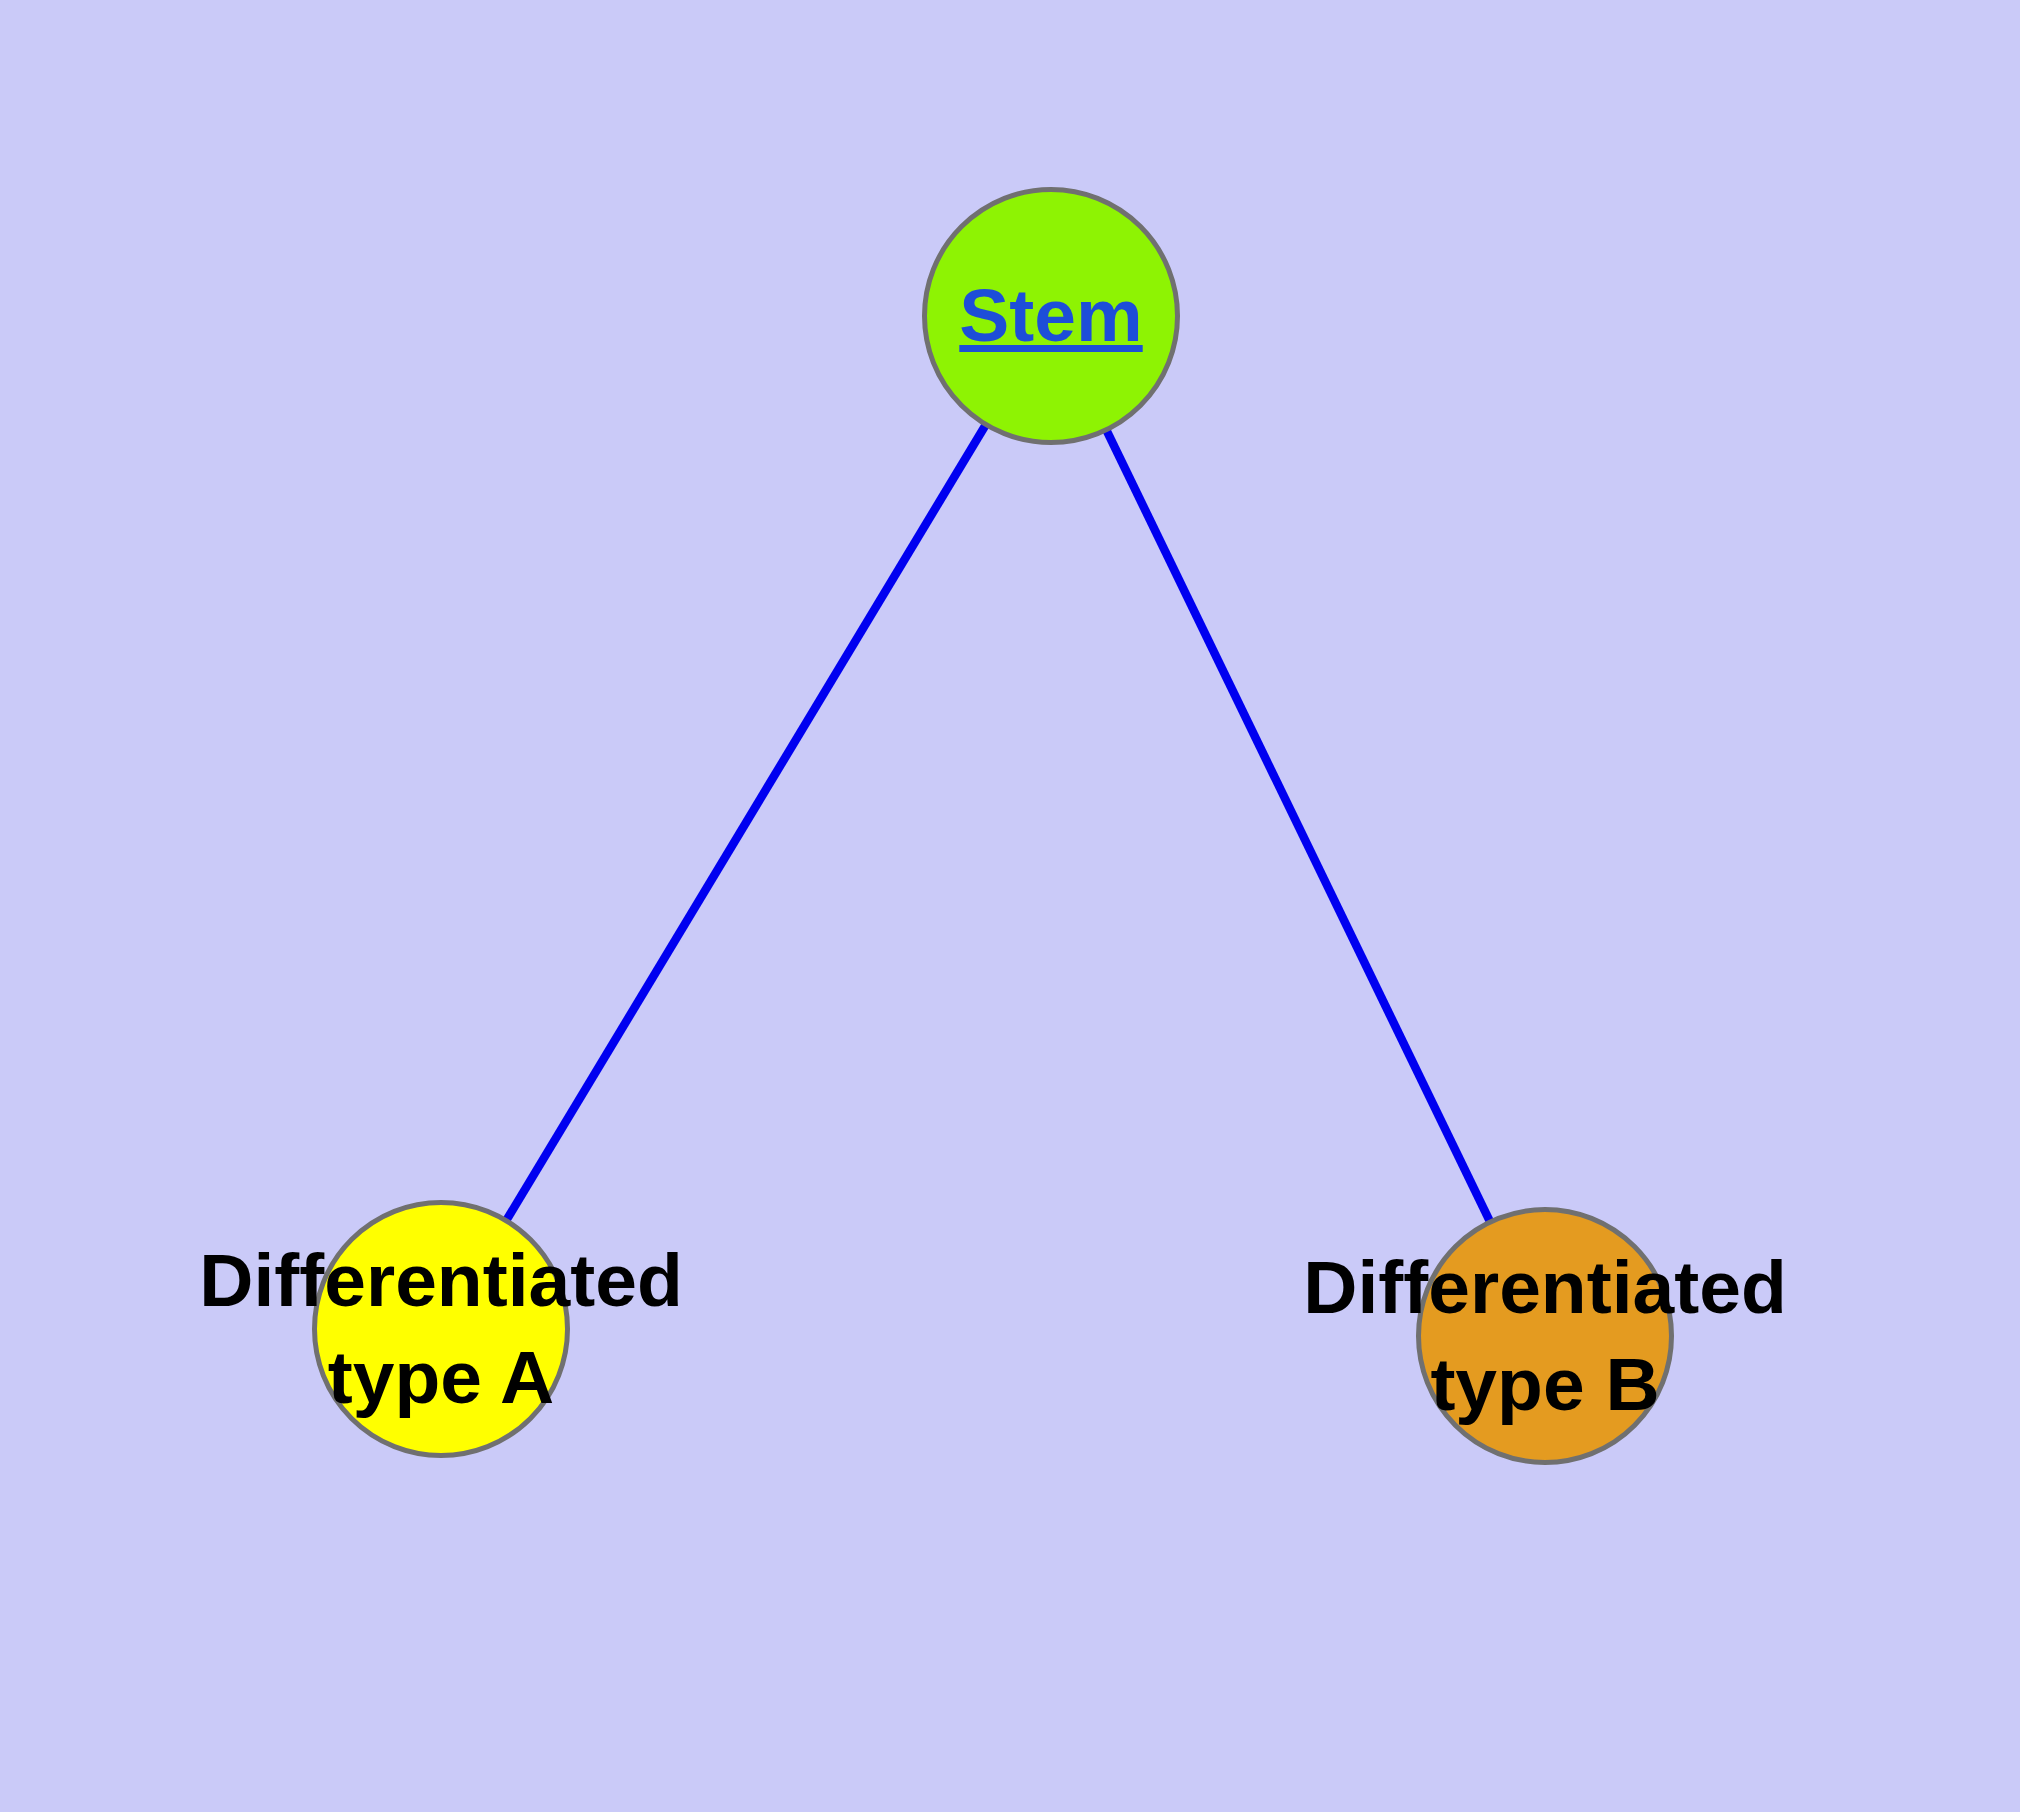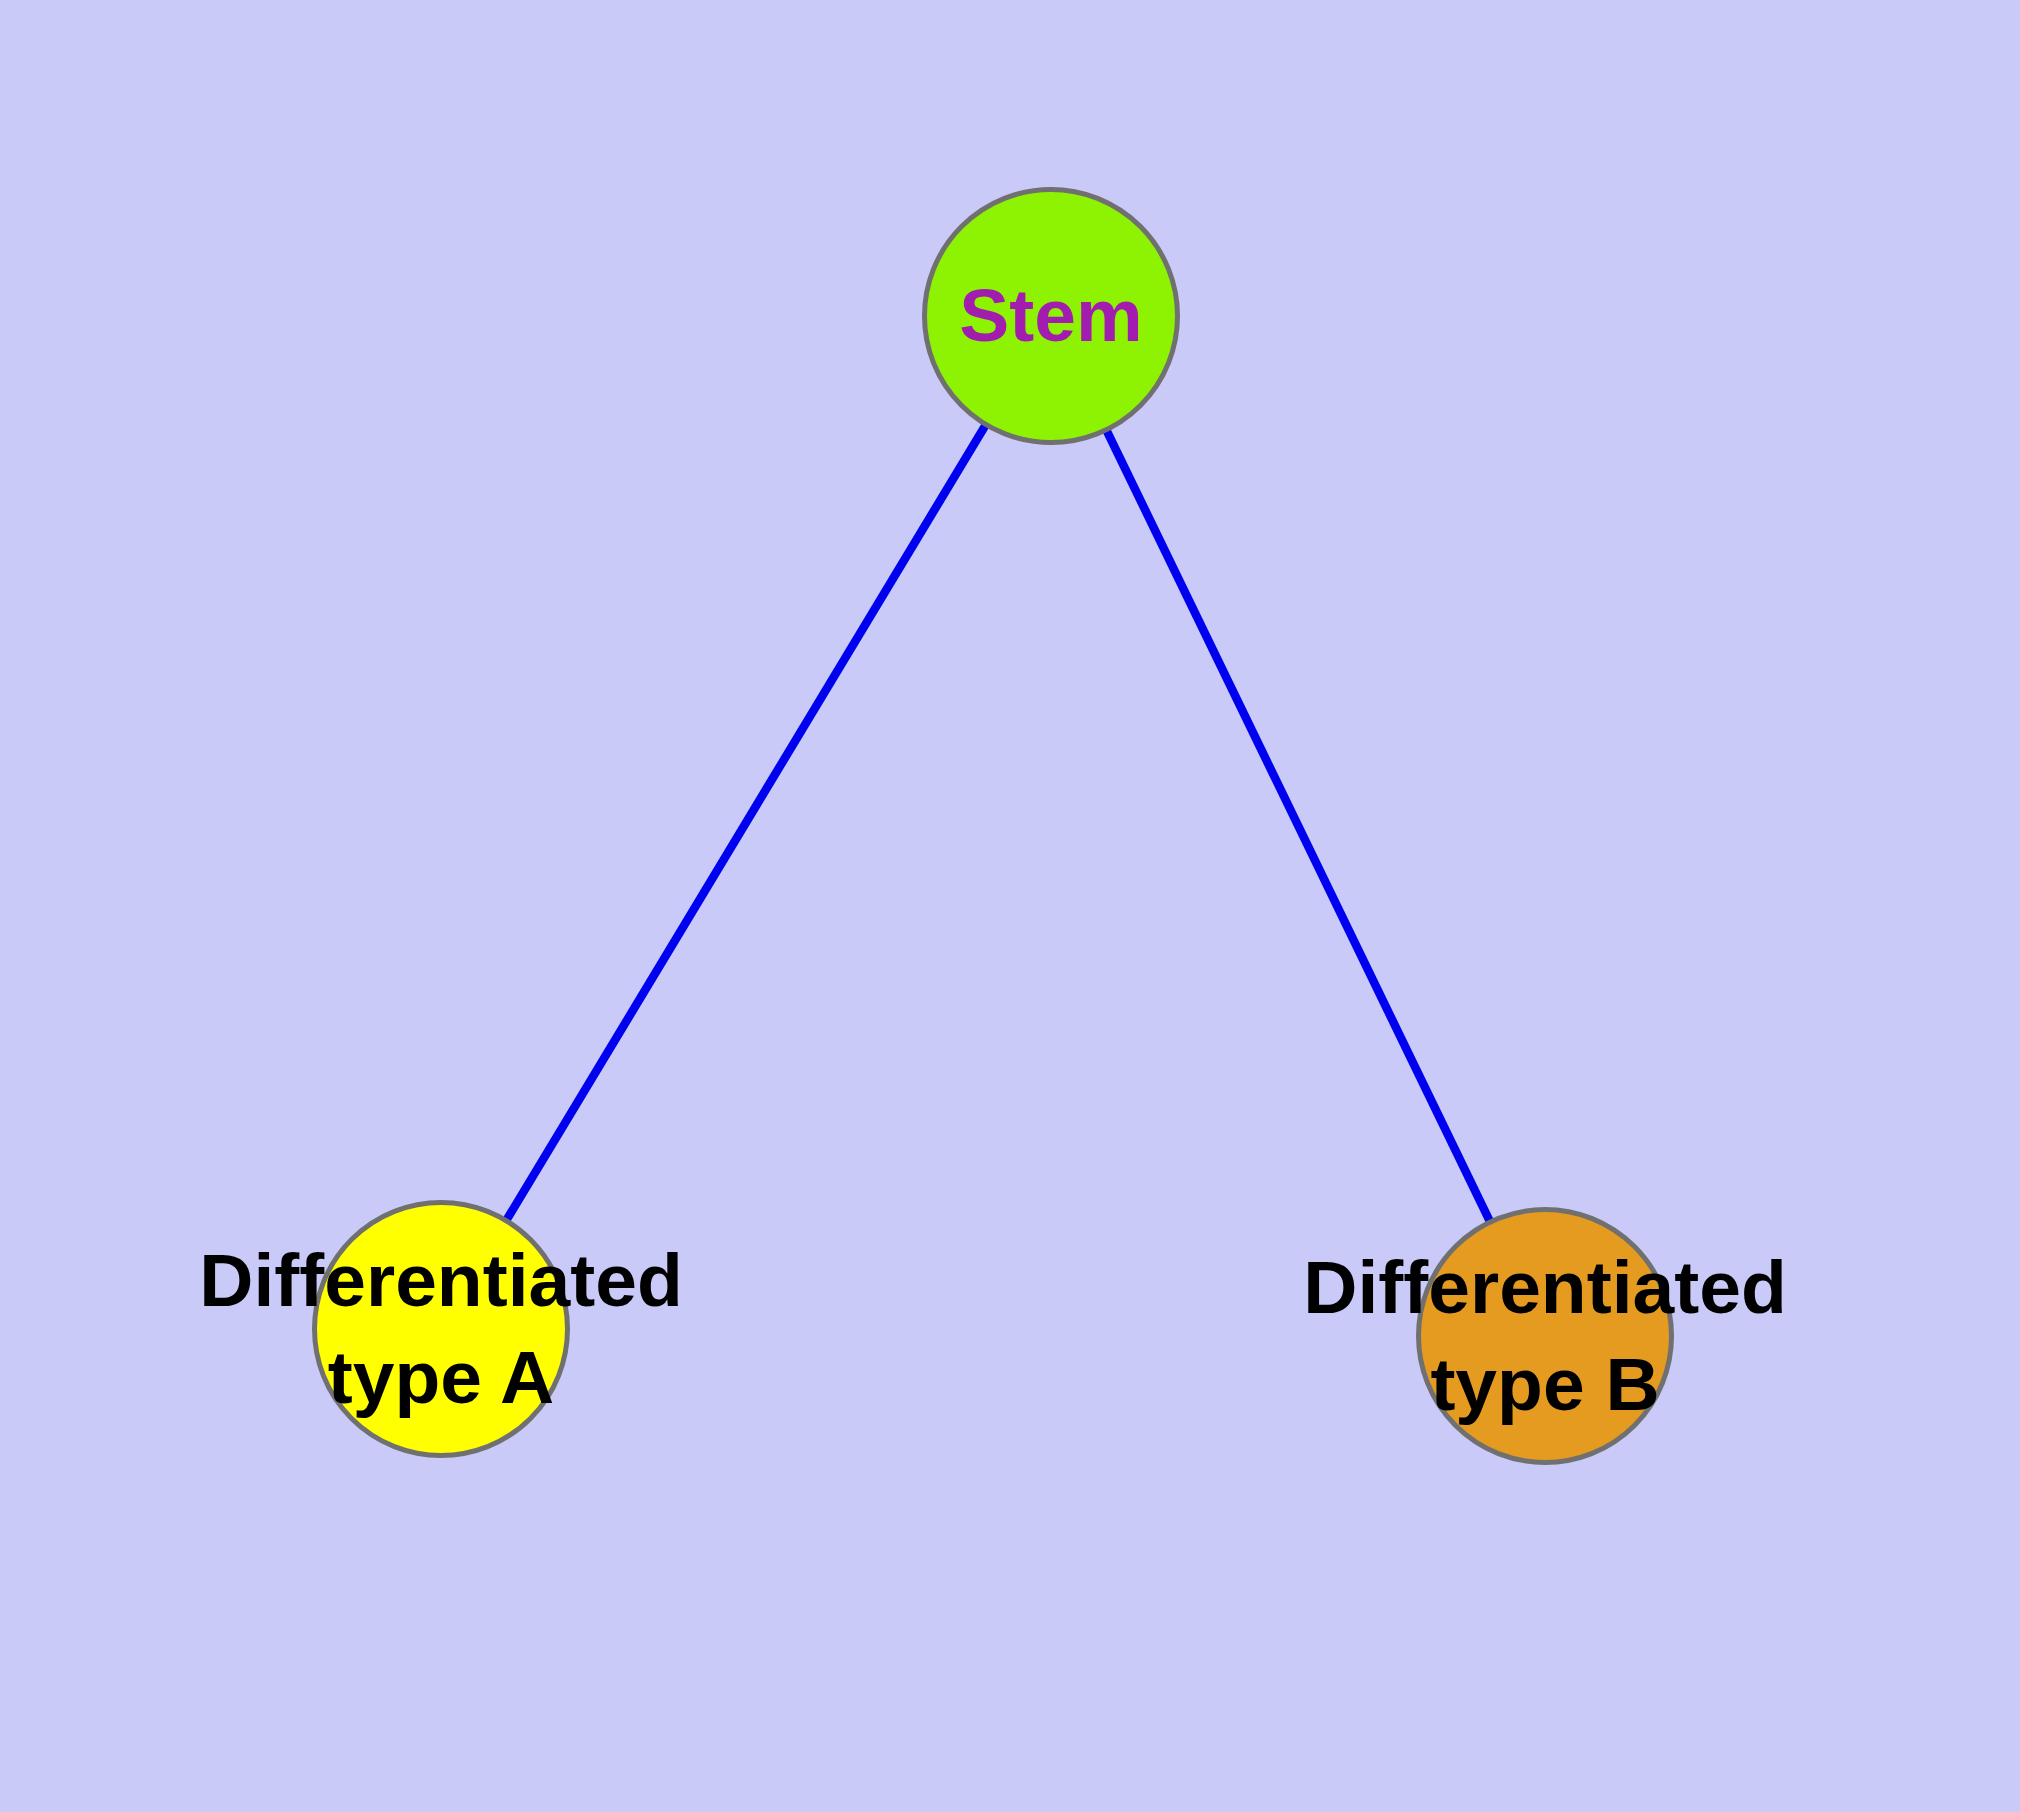--- a/index.html
+++ b/index.html
@@ -43,21 +43,21 @@
 </head>
 <body>
 
 <div class="canvas" id="canvas" style="background: rgb(202, 202, 248);">
   <svg class="edge-layer" id="edge-layer" viewBox="0 0 2384 2138" xmlns="http://www.w3.org/2000/svg">
       <line x1="1240" y1="373" x2="520" y2="1568" stroke="#0000F0" stroke-width="10"></line>
       <line x1="1240" y1="373" x2="1823" y2="1576" stroke="#0000F0" stroke-width="10"></line>
     </svg>
 
 <div class="node" style="left: 922px; top: 187px; width: 258px; height: 258px; background: rgb(142, 243, 3); border: 5.1px solid rgb(112, 112, 112);">
-      <span class="node-label" style="color: #a21caf;">Stem</span>
+      <span class="node-label" style="color: #1d4ed8; text-decoration: underline;">Stem</span>
     </div>
     <div class="node" style="left: 312px; top: 1200px; width: 258px; height: 258px; background: rgb(255, 255, 0); border: 5.1px solid rgb(112, 112, 112);">
       <span class="node-label" style="color: rgb(0, 0, 0);">Differentiated
 type A</span>
     </div>
     <div class="node" style="left: 1416px; top: 1207px; width: 258px; height: 258px; background: rgb(228, 155, 32); border: 5.1px solid rgb(112, 112, 112);">
       <span class="node-label" style="color: rgb(0, 0, 0);">Differentiated
 type B</span>
     </div>
   </div>

